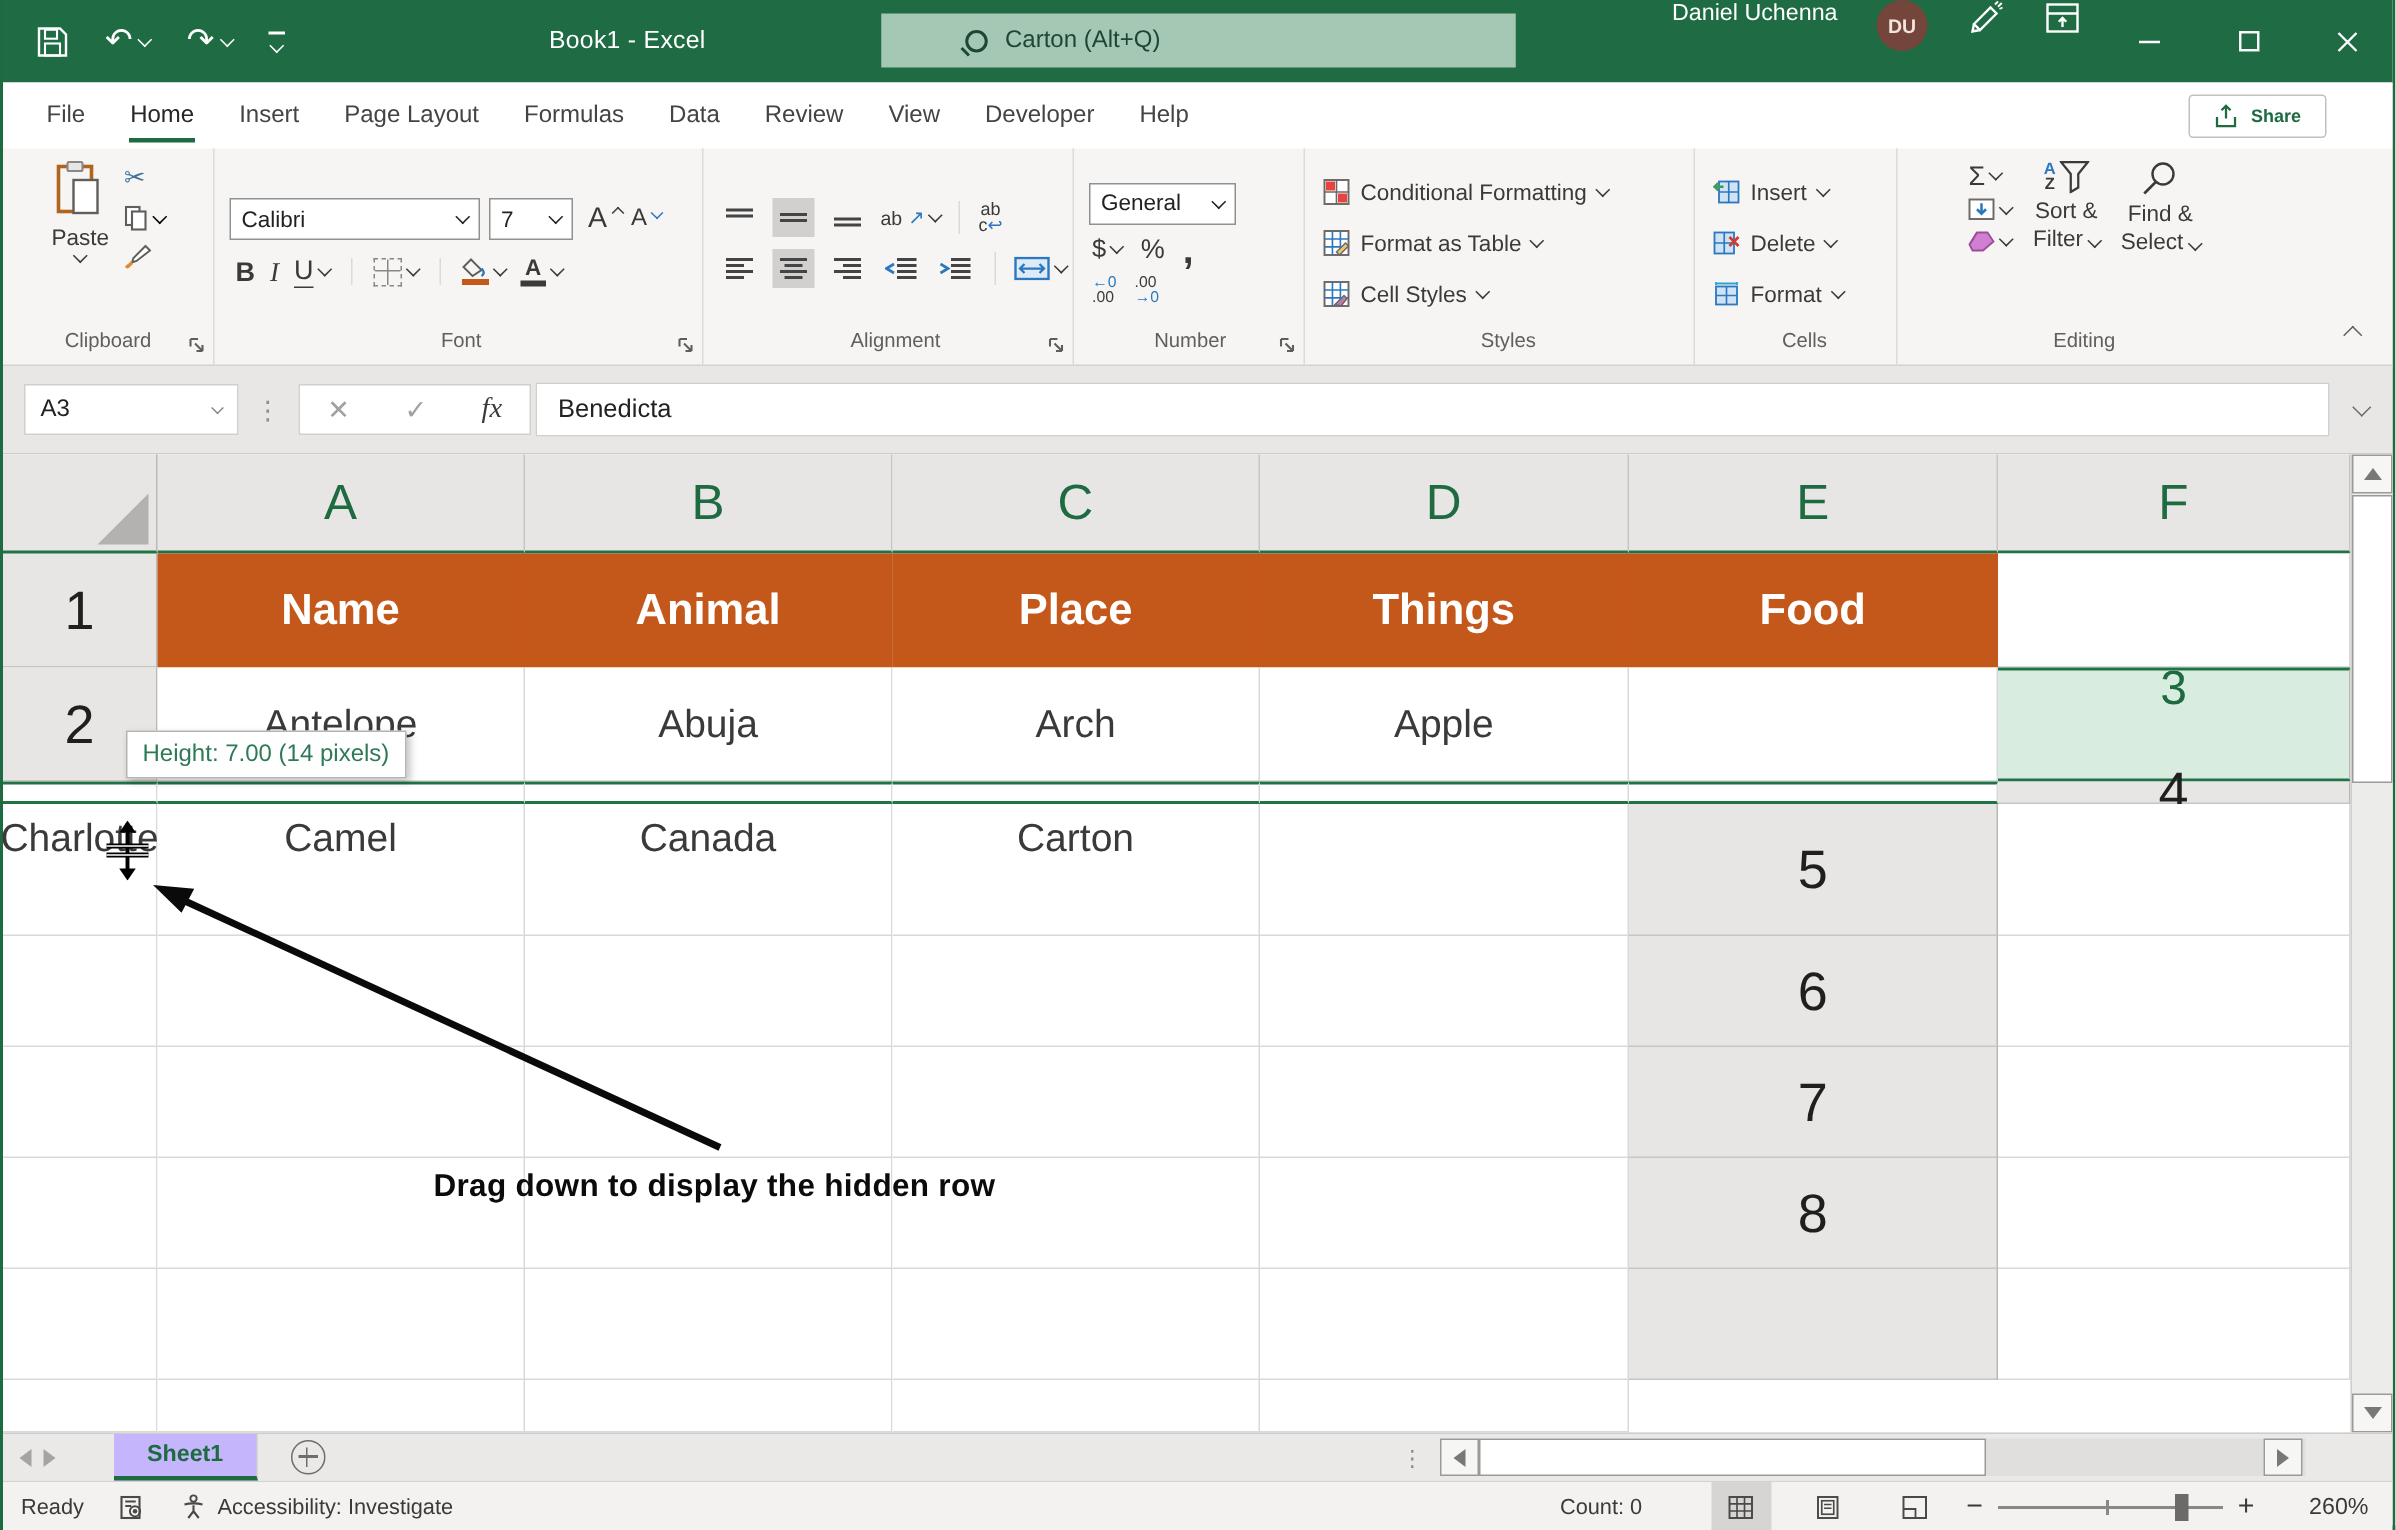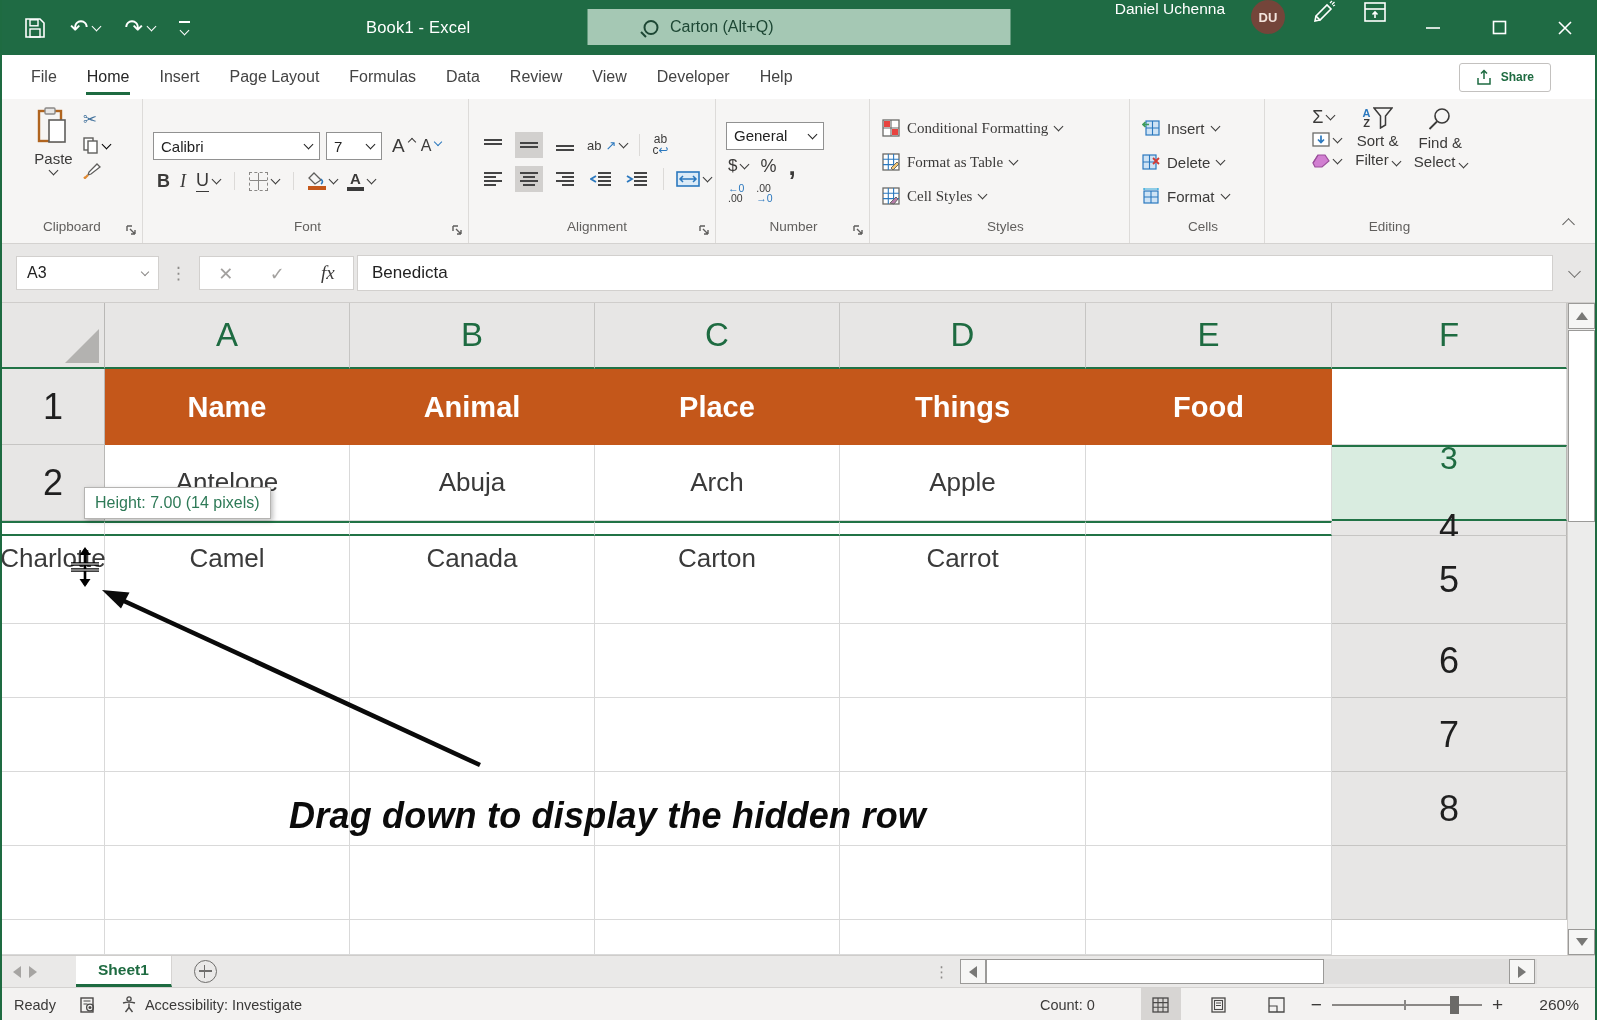--- a/index.html
+++ b/index.html
@@ -76,26 +76,26 @@
   .vthumb{height:190px;background:#fff;border:1px solid #9b9a98;margin:1px 0;flex:none;}
   .tri-up{width:0;height:0;border-left:6px solid transparent;border-right:6px solid transparent;border-bottom:8px solid #787876;}
   .tri-dn{width:0;height:0;border-left:6px solid transparent;border-right:6px solid transparent;border-top:8px solid #787876;}
   .tri-l{width:0;height:0;border-top:6px solid transparent;border-bottom:6px solid transparent;border-right:8px solid #787876;}
   .tri-r{width:0;height:0;border-top:6px solid transparent;border-bottom:6px solid transparent;border-left:8px solid #787876;}
 
   
   .tooltip{position:absolute;left:82px;top:184px;height:30px;background:#fff;border:1px solid #b5b4b2;box-shadow:2px 2px 5px rgba(0,0,0,.25);display:flex;align-items:center;padding:0 10px;font-size:16px;color:#2e7a57;z-index:6;}
   .rowresize{position:absolute;left:66px;top:244px;z-index:7;}
   .anno-svg{position:absolute;left:0;top:0;z-index:5;pointer-events:none;}
-  .anno-text{position:absolute;left:287px;top:492px;font-size:36px;font-weight:700;color:#0b0b0b;z-index:5;letter-spacing:.2px;font-style:italic;}
+  .anno-text{position:absolute;left:287px;top:476px;font-size:21px;font-weight:700;color:#0b0b0b;z-index:5;letter-spacing:.2px;}
 
   
   .tabstrip{height:31px;background:#eae9e8;border-top:1px solid #cfcdcb;display:flex;align-items:center;flex:none;position:relative;}
   .navarr{width:30px;display:flex;justify-content:center;align-items:center;}
-  .sheettab{height:100%;background:#ffffff;display:flex;align-items:center;padding:0 22px;margin-left:40px;font-size:15.5px;font-weight:700;color:#1e6b41;border-bottom:3px solid #1e6b41;box-sizing:border-box;border-right:1px solid #d6d4d2;text-align:right;}
+  .sheettab{height:100%;background:#c4b5fd;display:flex;align-items:center;padding:0 22px;margin-left:40px;font-size:15.5px;font-weight:700;color:#1e6b41;border-bottom:3px solid #1e6b41;box-sizing:border-box;border-right:1px solid #d6d4d2;text-align:right;}
   .addsheet{width:21px;height:21px;border:1.4px solid #6f6e6c;border-radius:50%;margin-left:22px;position:relative;flex:none;}
   .addsheet::before,.addsheet::after{content:"";position:absolute;background:#6f6e6c;}
   .addsheet::before{left:4px;right:4px;top:9px;height:1.6px;}
   .addsheet::after{top:4px;bottom:4px;left:9px;width:1.6px;}
   .hs-dots{position:absolute;left:932px;color:#8e8c8a;font-size:15px;letter-spacing:1px;}
   .hscroll{position:absolute;left:958px;right:58px;top:3px;height:25px;background:#e0dfde;display:flex;align-items:center;}
   .hbtn{width:26px;height:25px;background:#f6f6f5;border:1px solid #9b9a98;box-sizing:border-box;display:flex;align-items:center;justify-content:center;flex:none;}
   .hthumb{width:338px;height:25px;background:#fff;border:1px solid #9b9a98;box-sizing:border-box;}
   .hs-right{position:absolute;right:60px;top:3px;}
 
@@ -410,21 +410,21 @@
       <div class="glabel">Number</div>
       <span class="launcher">
           <svg class="ic" width="11" height="11" viewBox="0 0 11 11">
             <path d="M1 1 h5 M1 1 v5" stroke="#5f5e5c" stroke-width="1.4" fill="none"></path>
             <path d="M4 4 L9 9 M9 9 v-4 M9 9 h-4" stroke="#5f5e5c" stroke-width="1.4" fill="none"></path>
           </svg>
         </span>
     </div>
 
     <div class="grp" style="width:260px;padding-left:12px;">
-      <div class="body" style="flex-direction:column;align-items:flex-start;gap:3px;font-family:Liberation Serif, serif;">
+      <div class="body" style="flex-direction:column;align-items:flex-start;gap:3px;">
         <span class="stackbtn">
           <svg class="ic" width="18" height="18" viewBox="0 0 18 18">
               <rect x="1" y="1" width="16" height="16" fill="#fff" stroke="#6b6a68" stroke-width="1.3"></rect>
               <path d="M1 9 h16 M9 1 v16" stroke="#6b6a68" stroke-width="1.1"></path>
               <rect x="2" y="2" width="6" height="6" fill="#e8433f"></rect>
               <rect x="10" y="10" width="6" height="6" fill="#e8433f"></rect>
             </svg>
           <span>Conditional Formatting</span>
             <span class="cv"></span>
         </span>
@@ -584,21 +584,20 @@
       <div class="c selrow"></div>
       <div class="c selrow"></div>
       <div class="c selrow"></div>
       <div class="c selrow"></div>
 
       <div class="rh">4</div>
       <div class="c top">Charlotte</div>
       <div class="c top">Camel</div>
       <div class="c top">Canada</div>
       <div class="c top">Carton</div>
-      <div class="c top">Carrot</div>
       <div class="c"></div>
 
       <div class="rh">5</div>
       <div class="c"></div>
         <div class="c"></div>
         <div class="c"></div>
         <div class="c"></div>
         <div class="c"></div>
         <div class="c"></div>
 

